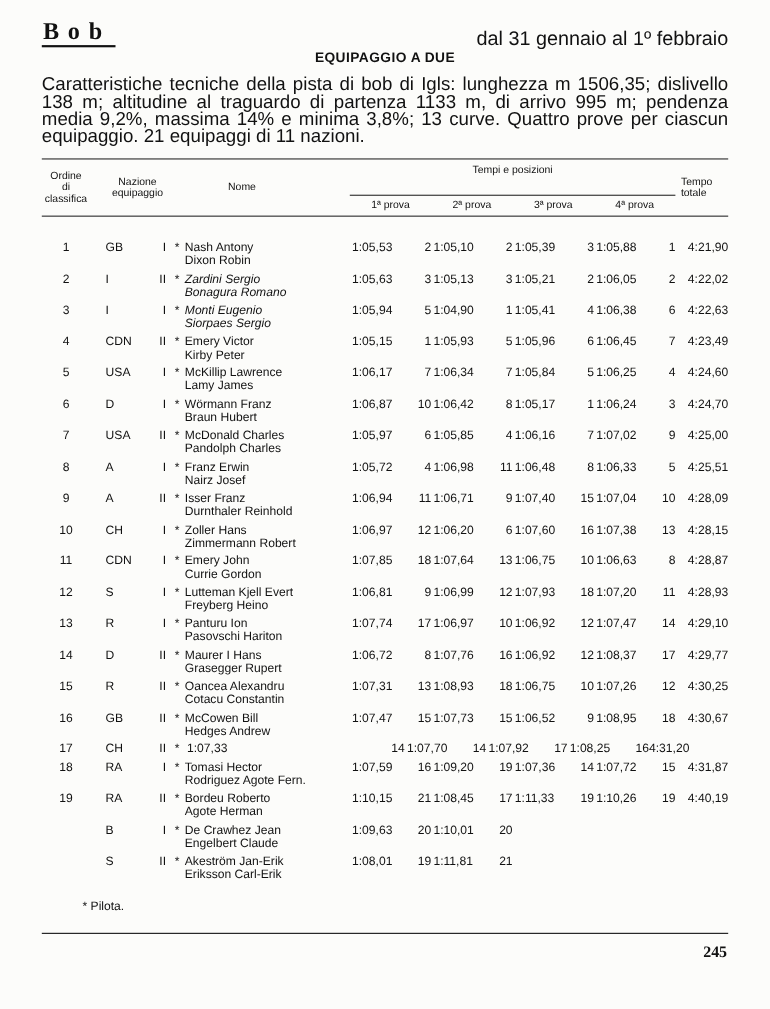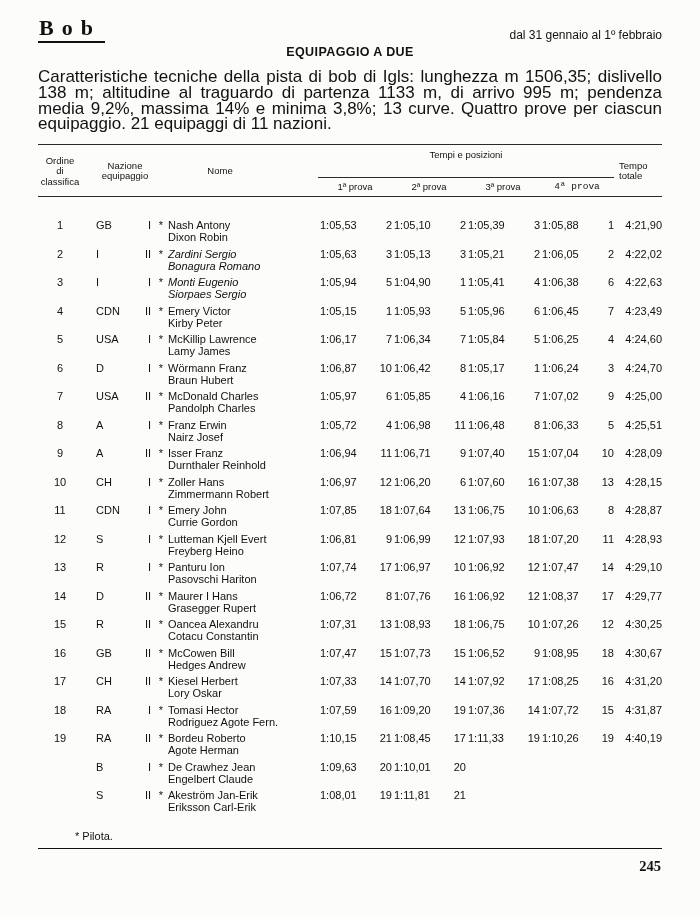--- a/index.html
+++ b/index.html
@@ -17,42 +17,42 @@
   
   .masthead { display:flex; justify-content:space-between; align-items:flex-end; }
   .section-title {
     font-family:"Liberation Serif", serif;
     font-weight:bold; font-size:22px; line-height:1.05;
     letter-spacing:8px;
     border-bottom:2.5px solid #111;
     padding:0 4px 2px 1px;
     align-self:flex-start;
   }
-  .date-range { font-size:12px; line-height:14px; padding-bottom:1px; }
+  .date-range { font-size:18px; line-height:14px; padding-bottom:1px; }
   .event-title { text-align:center; font-weight:bold; font-size:12.5px; letter-spacing:0.4px; margin-top:2px; }
   .intro { margin-top:10px; font-size:17px; line-height:15.8px; text-align:justify; }
 
   .rule { border:none; border-top:1px solid #2a2a2a; }
   .rule-top { margin-top:12px; }
 
   
   .thead {
     display:grid;
     grid-template-columns:44px 42px 30px 14px 150px 50px 24px 50px 24px 50px 24px 50px 24px 1fr;
     font-size:9.5px; line-height:10.5px;
     padding:5px 0 4px 0;
   }
   .h { white-space:pre-line; }
   .h-rank   { grid-column:1; grid-row:1/3; text-align:center; align-self:center; }
   .h-nation { grid-column:2/5; grid-row:1/3; text-align:center; align-self:center; }
   .h-name   { grid-column:5; grid-row:1/3; text-align:center; align-self:center; padding-right:46px; }
   .h-tempi  { grid-column:6/14; grid-row:1; text-align:center; border-bottom:1px solid #2a2a2a; padding-bottom:16px; }
   .h-run    { grid-row:2; text-align:center; padding-top:4px; }
   .h-run1 { grid-column:6/8; } .h-run2 { grid-column:8/10; }
-  .h-run3 { grid-column:10/12; } .h-run4 { grid-column:12/14;font-family:Liberation Mono, monospace; }
+  .h-run3 { grid-column:10/12; } .h-run4 { grid-column:12/14; }
   .h-total  { grid-column:14; grid-row:1/3; align-self:center; padding-left:5px; }
 
   
   .rows { padding-top:22px; }
   .row {
     display:grid;
     grid-template-columns:44px 42px 30px 14px 150px 50px 24px 50px 24px 50px 24px 50px 24px 1fr;
     font-size:11px; line-height:12px;
     margin-bottom:4.5px;
     align-items:start;
@@ -425,24 +425,20 @@
     <div class="t">1:08,95</div>
     <div class="p">18</div>
     <div class="total">4:30,67</div>
   </div>
 
   <div class="row">
     <div class="rank">17</div>
     <div class="nation">CH</div>
     <div class="crew">II</div>
     <div class="star">*</div>
-    <div class="names">
-      <div class="nline n1">Kiesel Herbert</div>
-      <div class="nline n2">Lory Oskar</div>
-    </div>
     <div class="t">1:07,33</div>
     <div class="p">14</div>
     <div class="t">1:07,70</div>
     <div class="p">14</div>
     <div class="t">1:07,92</div>
     <div class="p">17</div>
     <div class="t">1:08,25</div>
     <div class="p">16</div>
     <div class="total">4:31,20</div>
   </div>

